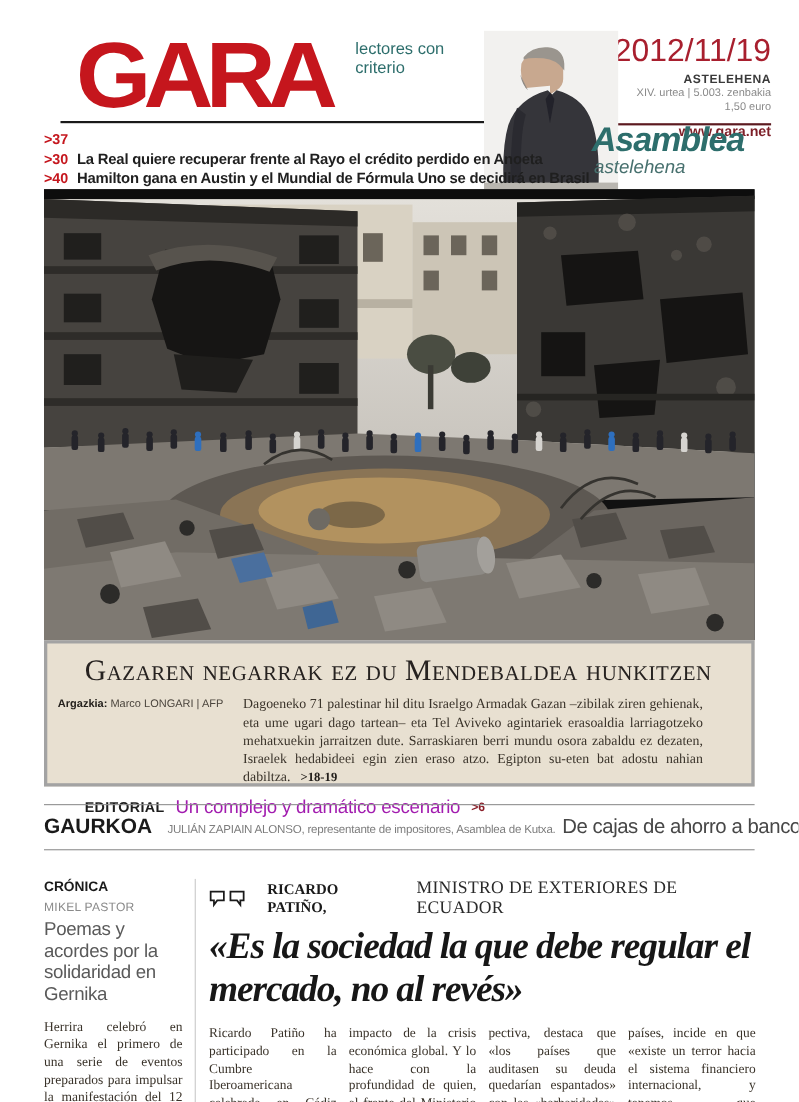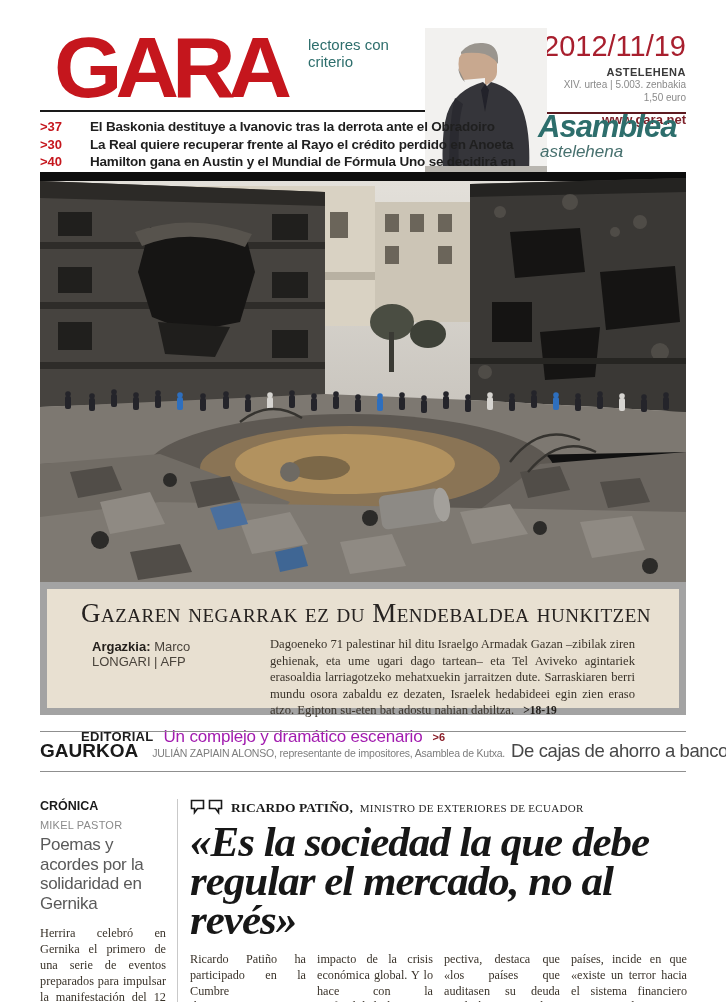--- a/index.html
+++ b/index.html
@@ -1,54 +1,54 @@
 <!DOCTYPE html>
 <html><head>
 <meta charset="utf-8">
 <style>
   * { margin:0; padding:0; box-sizing:border-box; }
   html,body { background:#ffffff; }
   body { font-family:"Liberation Sans", sans-serif; }
   .page { position:relative; width:726px; height:1002px; background:#ffffff; overflow:hidden; }
 
   
-  .masthead { position:absolute; left:40px; top:20px; width:646px; height:152px; }
+  .masthead { position:absolute; left:55px; top:20px; width:646px; height:152px; }
   .logo { position:absolute; left:14px; top:6px; font-size:88px; font-weight:bold; color:#c5161d;
           letter-spacing:-7px; line-height:1; transform:scaleY(0.96); transform-origin:top left; }
   .tagline { position:absolute; left:268px; top:16px; color:#2d6e6c; font-size:15px; line-height:17px; }
   .dateblock { position:absolute; right:0; top:10px; text-align:right; width:190px; }
   .date { font-size:29px; font-weight:normal; color:#a81f2e; letter-spacing:0; }
   .day  { font-size:11px; font-weight:bold; color:#3a3a3a; margin-top:3px; letter-spacing:.5px; }
   .edition, .price { font-size:10px; color:#8a8a8a; line-height:13px; }
   .website { font-size:13px; font-weight:bold; color:#7d1f28; margin-top:8px; }
   .mast-rule-left  { position:absolute; left:0;  top:90px; width:392px; height:2px; background:#1a1a1a; }
   .mast-rule-right { position:absolute; right:0; top:92px; width:140px; height:2px; background:#5c1a20; }
   .mast-photo { position:absolute; left:385px; top:8px; width:122px; height:144px; background:#f4f3f1; }
 
   
   .headlines { position:absolute; left:40px; top:118px; width:500px; }
-  .hl-row { display:flex; gap:24px; line-height:17.5px; }
+  .hl-row { display:flex; gap:4px; line-height:17.5px; }
   .hl-num { color:#c5161d; font-weight:bold; font-size:13px; width:26px; flex:none; }
   .hl-txt { color:#1f1f1f; font-weight:bold; font-size:13.5px; letter-spacing:-0.2px; }
 
   .kirolak { position:absolute; right:40px; top:112px; width:148px; color:#2d6e6c; }
   .kirolak-title { font-size:31px; font-weight:bold; font-style:italic; letter-spacing:-1px; line-height:30px; }
   .kirolak-sub { font-size:17px; font-style:italic; color:#47706e; margin-left:2px; }
 
   
   .photo-wrap { position:absolute; left:40px; top:172px; width:646px; height:410px; background:#111; }
   .photo-wrap svg { display:block; }
 
   
   .lead { position:absolute; left:40px; top:582px; width:646px; height:133px;
-          background:#e8e0d1; border:7px solid #a3a3a3; }
+          background:#e8e0d1; border:3px solid #a3a3a3; }
   .lead-headline { margin:9px 0 0 34px; font-family:"Liberation Serif", serif; font-variant:small-caps;
                    font-size:27px; letter-spacing:0.5px; color:#262220; font-weight:500; }
   .lead-body { display:flex; margin:7px 44px 0 0; }
-  .credit { width:160px; flex:none; font-size:13px; color:#4a443c; padding-top:3px;margin-left:45px; }
+  .credit { width:160px; flex:none; text-align:right; font-size:10px; color:#4a443c; padding-top:3px; }
   .credit b { color:#24201c; }
   .summary { flex:1; margin-left:18px; font-family:"Liberation Serif", serif; font-size:12.6px;
              line-height:16.5px; color:#3a332a; text-align:justify; }
   .summary .pref { font-weight:bold; color:#24201c; font-size:11.5px; }
   .editorial { margin:8px 0 0 34px; display:flex; align-items:center; gap:10px; }
   .ed-label { font-size:13px; font-weight:bold; color:#1d1d1d; letter-spacing:.3px; }
   .ed-title { font-size:17px; color:#a21caf; letter-spacing:-0.2px; }
   .ed-ref { font-size:11px; font-weight:bold; color:#8a1e28; }
 
   
@@ -62,26 +62,26 @@
   .bottom { position:absolute; left:40px; top:775px; width:646px; height:227px;margin-top:24px; }
   .cronica { position:absolute; left:0; top:0; width:126px; }
   .cr-label { font-size:12.5px; font-weight:bold; color:#1a1a1a; }
   .cr-author { font-size:11px; color:#8a8a8a; margin-top:6px; letter-spacing:.2px; }
   .cr-title { font-size:17px; color:#5a5a5a; line-height:19.5px; margin-top:4px; letter-spacing:-0.3px; }
   .cr-body { margin-top:12px; font-family:"Liberation Serif", serif; font-size:12.3px; line-height:16px;
              color:#3a332a; text-align:justify; }
   .v-divider { position:absolute; left:137px; top:0; width:1px; height:225px; background:#c9c9c9; }
 
   .interview { position:absolute; left:150px; top:0; width:496px; }
-  .kicker { display:flex; align-items:center; gap:7px; }
+  .kicker { display:flex; align-items:center; gap:19px; }
   .bubbles { flex:none; width:34px; height:17px; }
   .kick-name { font-family:"Liberation Serif", serif; font-weight:bold; font-size:13.5px; color:#1a1a1a; }
-  .kick-role { font-family:"Liberation Serif", serif; font-size:11px; color:#2a2a2a; letter-spacing:.3px; }
+  .kick-role { font-family:"Liberation Serif", serif; font-size:16px; color:#2a2a2a; letter-spacing:.3px; }
   .iv-headline { margin-top:6px; font-family:"Liberation Serif", serif; font-weight:bold; font-style:italic;
-                 font-size:43px; line-height:39px; color:#171717; letter-spacing:-1px; }
+                 font-size:34px; line-height:39px; color:#171717; letter-spacing:-1px; }
   .iv-cols { display:flex; gap:11px; margin-top:13px; }
   .col { width:116px; flex:none; font-family:"Liberation Serif", serif; font-size:12.2px; line-height:15.8px;
          color:#3a332a; text-align:justify; }
 </style>
 </head>
 <body>
 
 <div class="page">
 
   <div class="masthead">
@@ -112,21 +112,20 @@
         <path d="M60 56 L64 62 L60 84 L56 62 Z" fill="#22222a"></path>
         <path d="M30 70 Q24 90 24 144 L34 144 Q32 96 38 76 Z" fill="#2a2a30"></path>
         <rect x="0" y="138" width="122" height="6" fill="#b9b6b0"></rect>
       </svg>
     </div>
   </div>
 
   <div class="headlines">
     <div class="hl-row">
       <span class="hl-num">&gt;37</span>
-      <span class="hl-txt">El Baskonia destituye a Ivanovic tras la derrota ante el Obradoiro</span>
     </div>
     <div class="hl-row">
       <span class="hl-num">&gt;30</span>
       <span class="hl-txt">La Real quiere recuperar frente al Rayo el crédito perdido en Anoeta</span>
     </div>
     <div class="hl-row">
       <span class="hl-num">&gt;40</span>
       <span class="hl-txt">Hamilton gana en Austin y el Mundial de Fórmula Uno se decidirá en Brasil</span>
     </div>
   </div>

